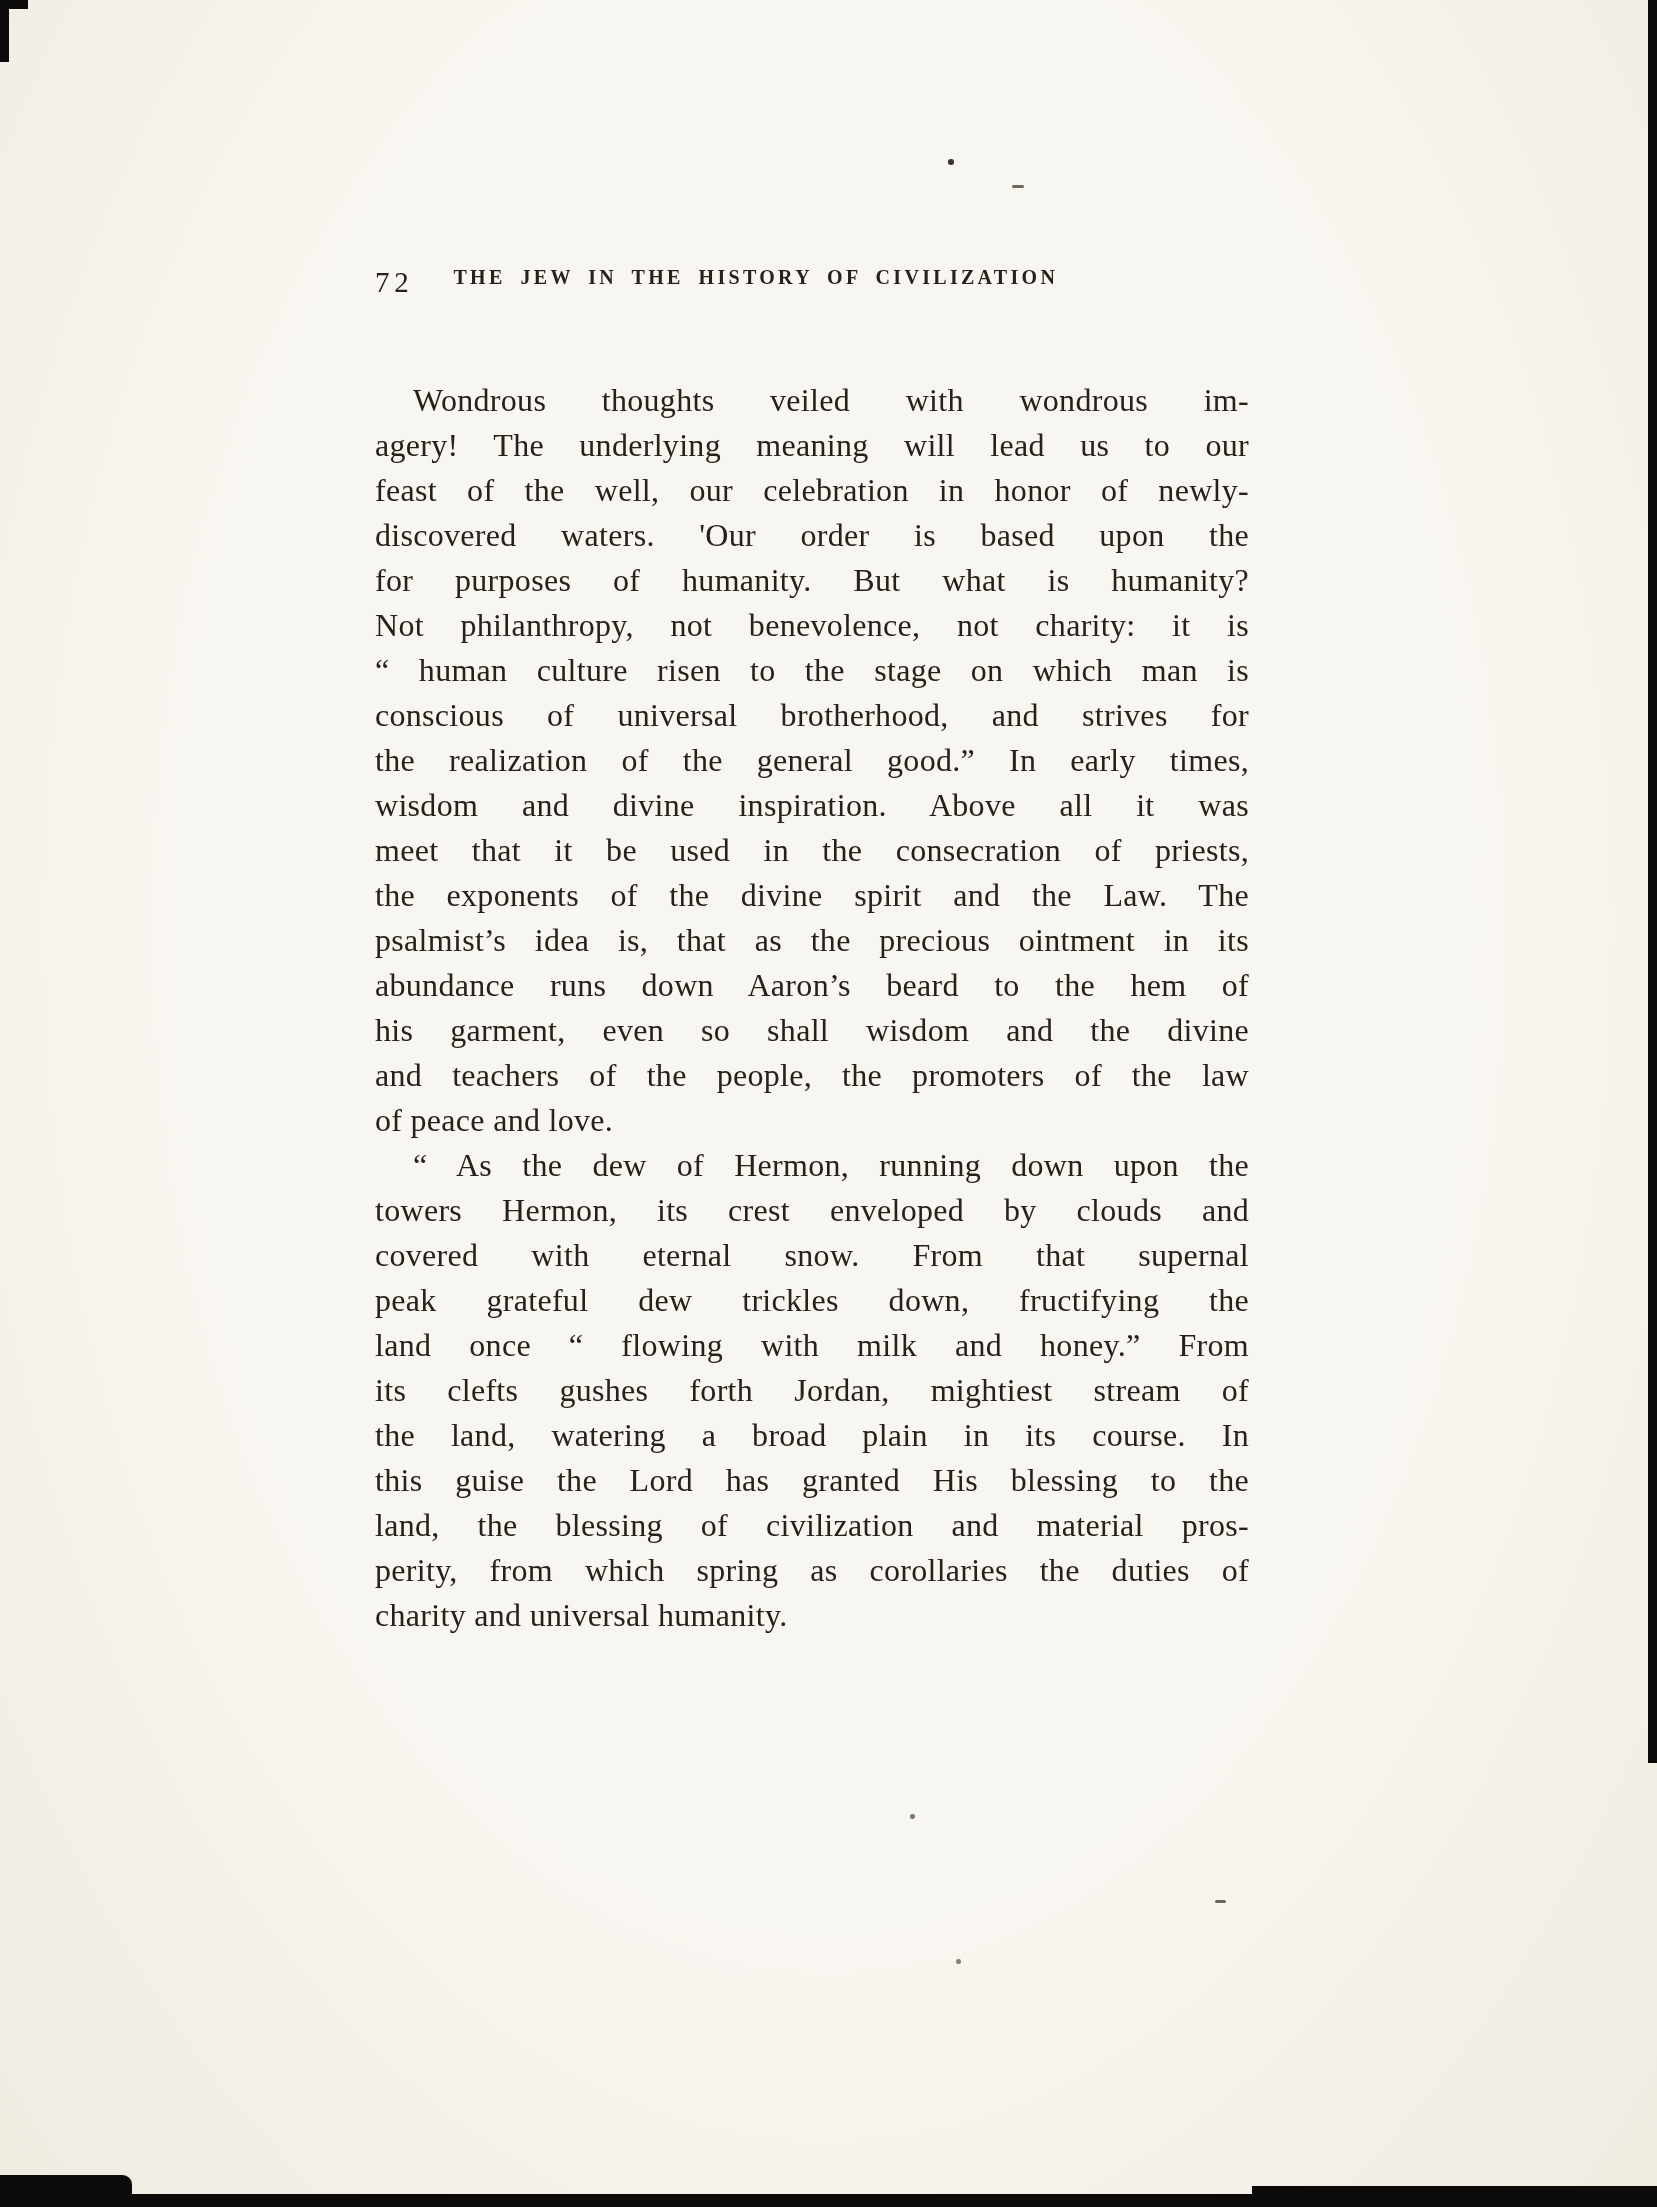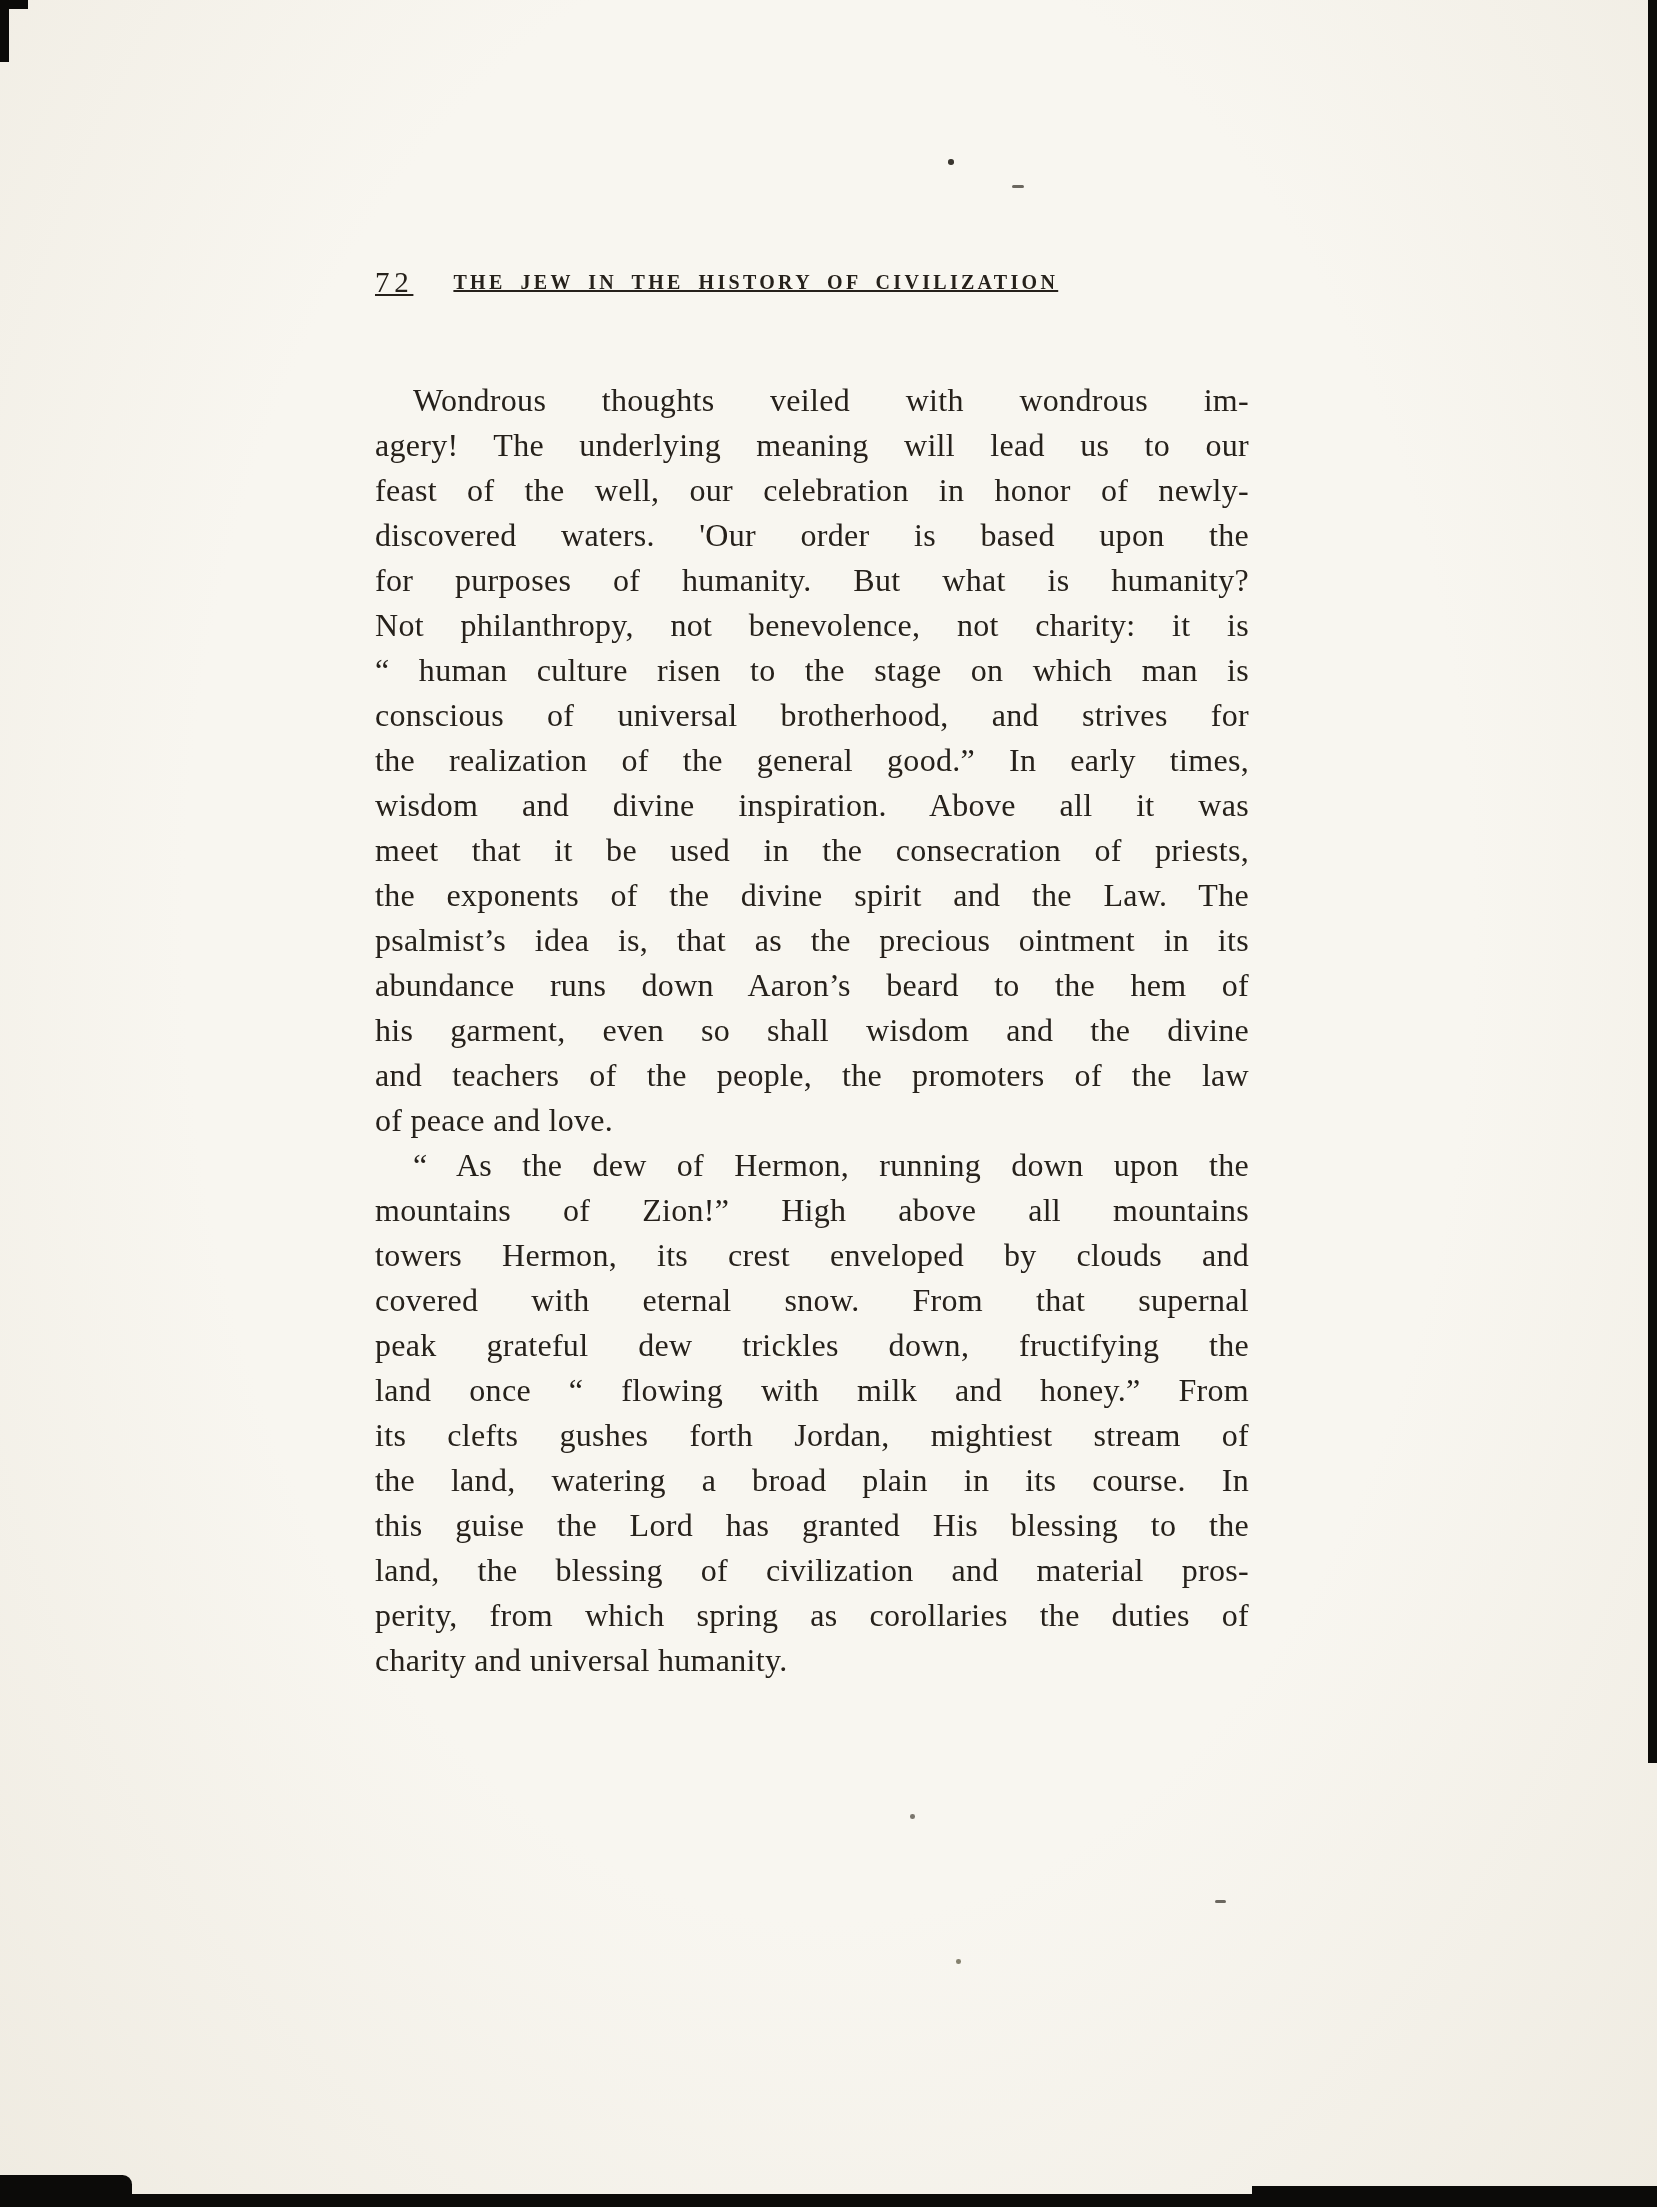--- a/index.html
+++ b/index.html
@@ -17,22 +17,21 @@
   }
 
   
   .running-head {
     position: absolute;
     left: 375px;
     top: 266px;
     width: 874px;
     white-space: nowrap;
     display: flex;
-    align-items: center;
-    text-decoration: underline;
+    align-items: flex-start;
   }
   .page-num {
     font-size: 29px;
     letter-spacing: 4.7px;
     margin-right: 40px;
   }
   .head-title {
     font-size: 20px;
     font-weight: 700;
     letter-spacing: 3.3px;
@@ -99,21 +98,20 @@
         <div class="line">meet that it be used in the consecration of priests,</div>
         <div class="line">the exponents of the divine spirit and the Law. The</div>
         <div class="line">psalmist’s idea is, that as the precious ointment in its</div>
         <div class="line">abundance runs down Aaron’s beard to the hem of</div>
         <div class="line">his garment, even so shall wisdom and the divine</div>
         <div class="line">and teachers of the people, the promoters of the law</div>
         <div class="line last">of peace and love.</div>
       </div>
       <div class="paragraph">
         <div class="line first">“ As the dew of Hermon, running down upon the</div>
-        <div class="line">mountains of Zion!” High above all mountains</div>
         <div class="line">towers Hermon, its crest enveloped by clouds and</div>
         <div class="line">covered with eternal snow. From that supernal</div>
         <div class="line">peak grateful dew trickles down, fructifying the</div>
         <div class="line">land once “ flowing with milk and honey.” From</div>
         <div class="line">its clefts gushes forth Jordan, mightiest stream of</div>
         <div class="line">the land, watering a broad plain in its course. In</div>
         <div class="line">this guise the Lord has granted His blessing to the</div>
         <div class="line">land, the blessing of civilization and material pros-</div>
         <div class="line">perity, from which spring as corollaries the duties of</div>
         <div class="line last">charity and universal humanity.</div>

